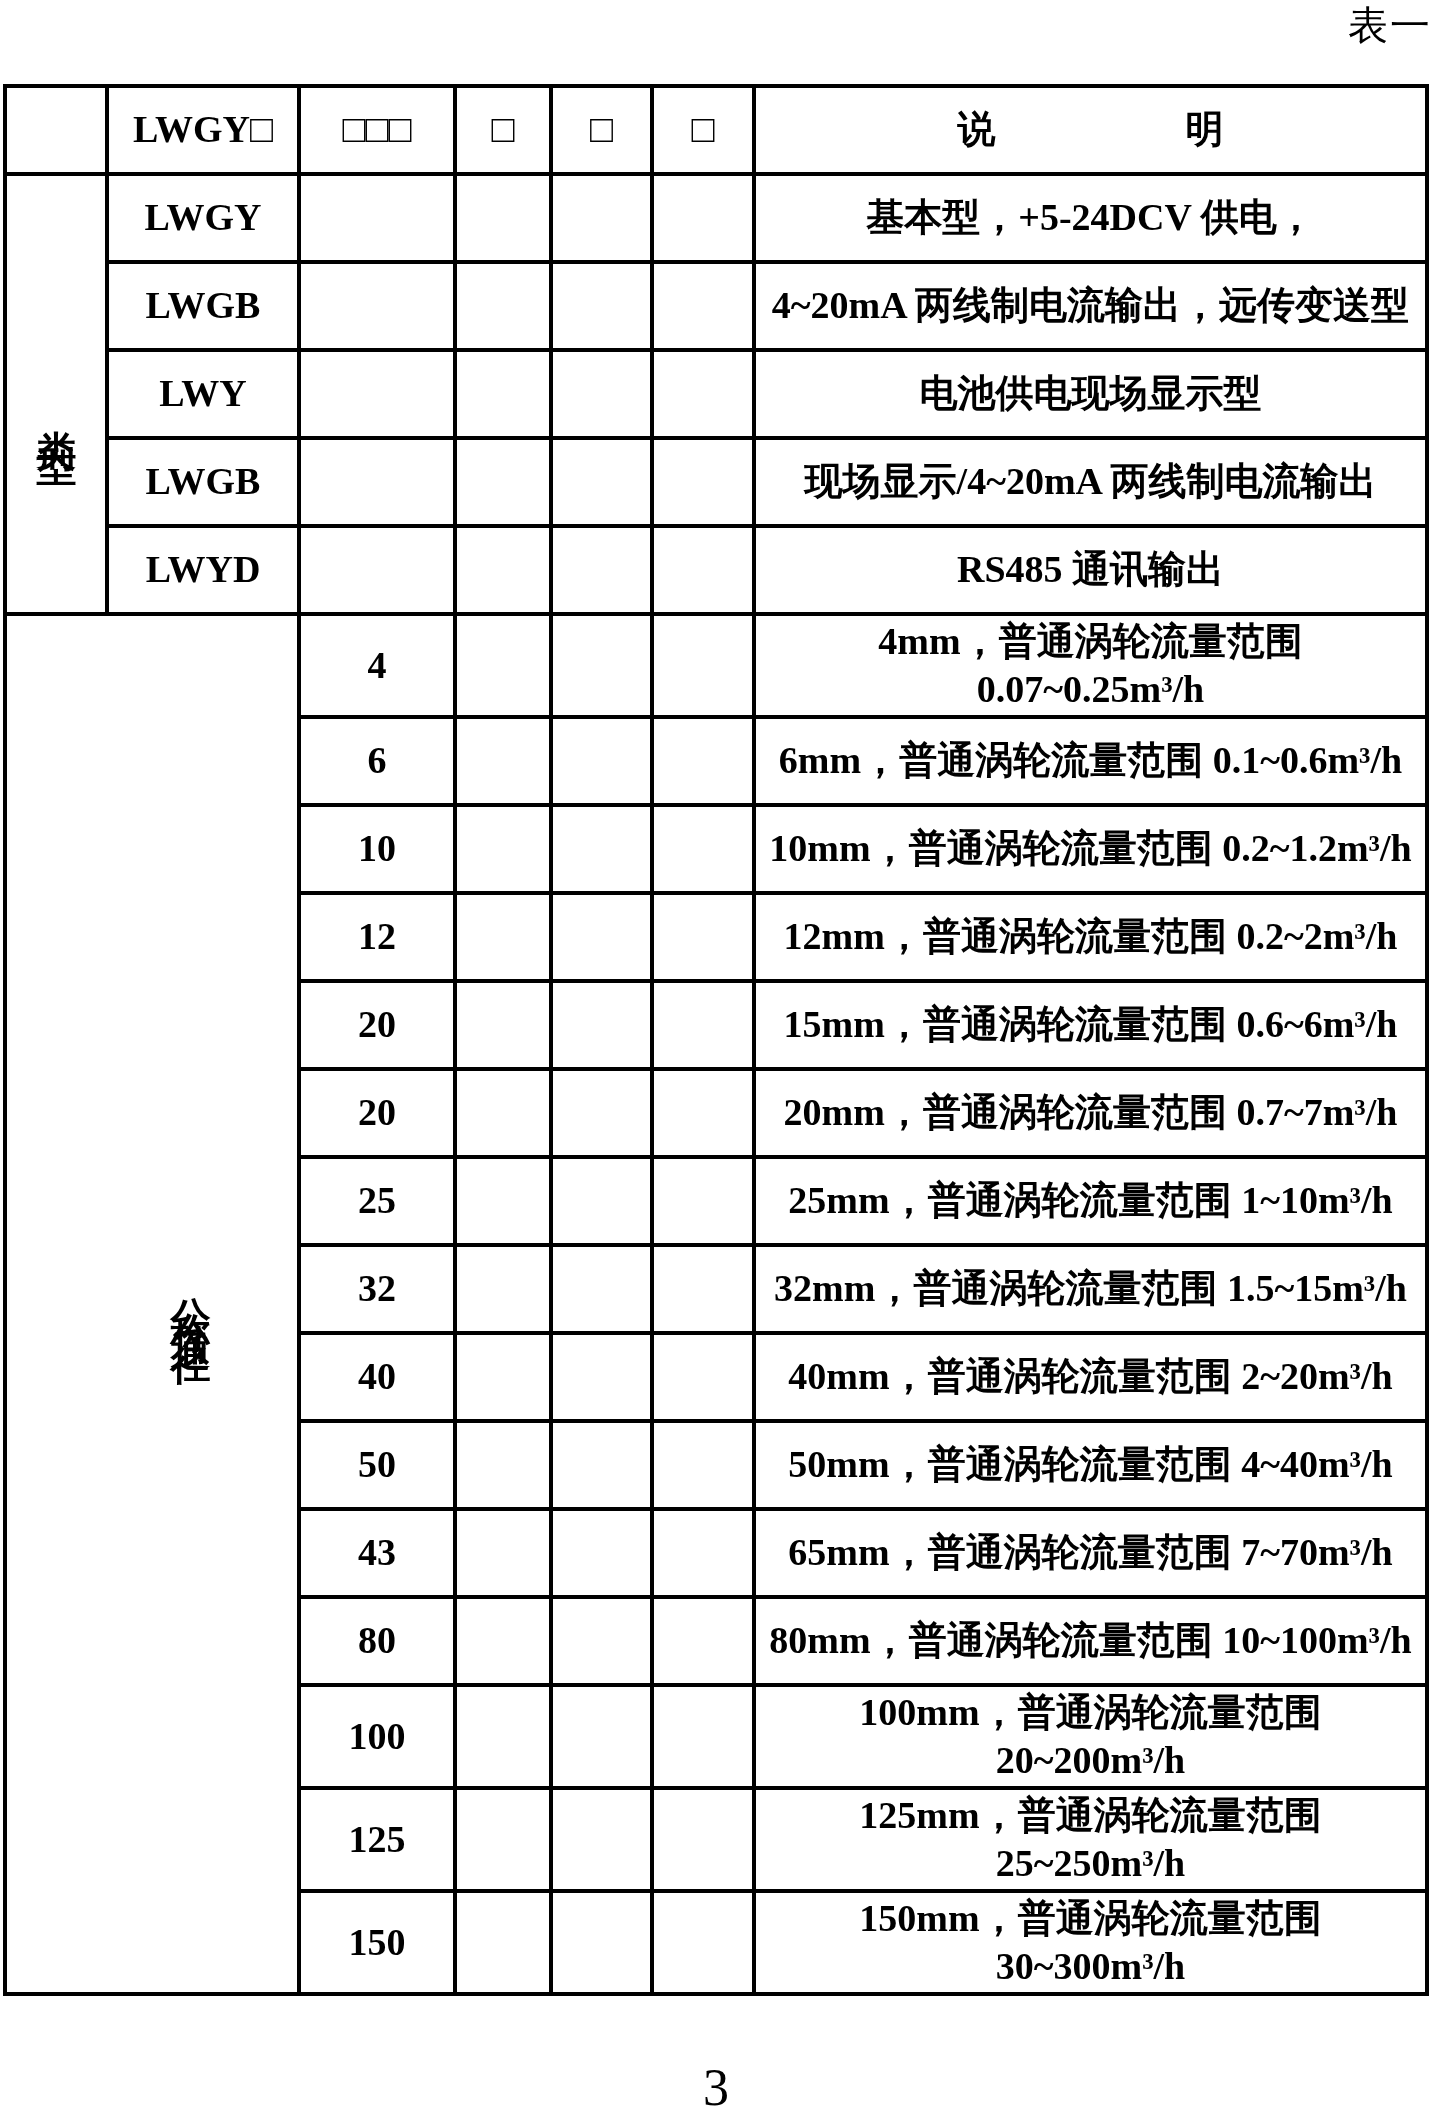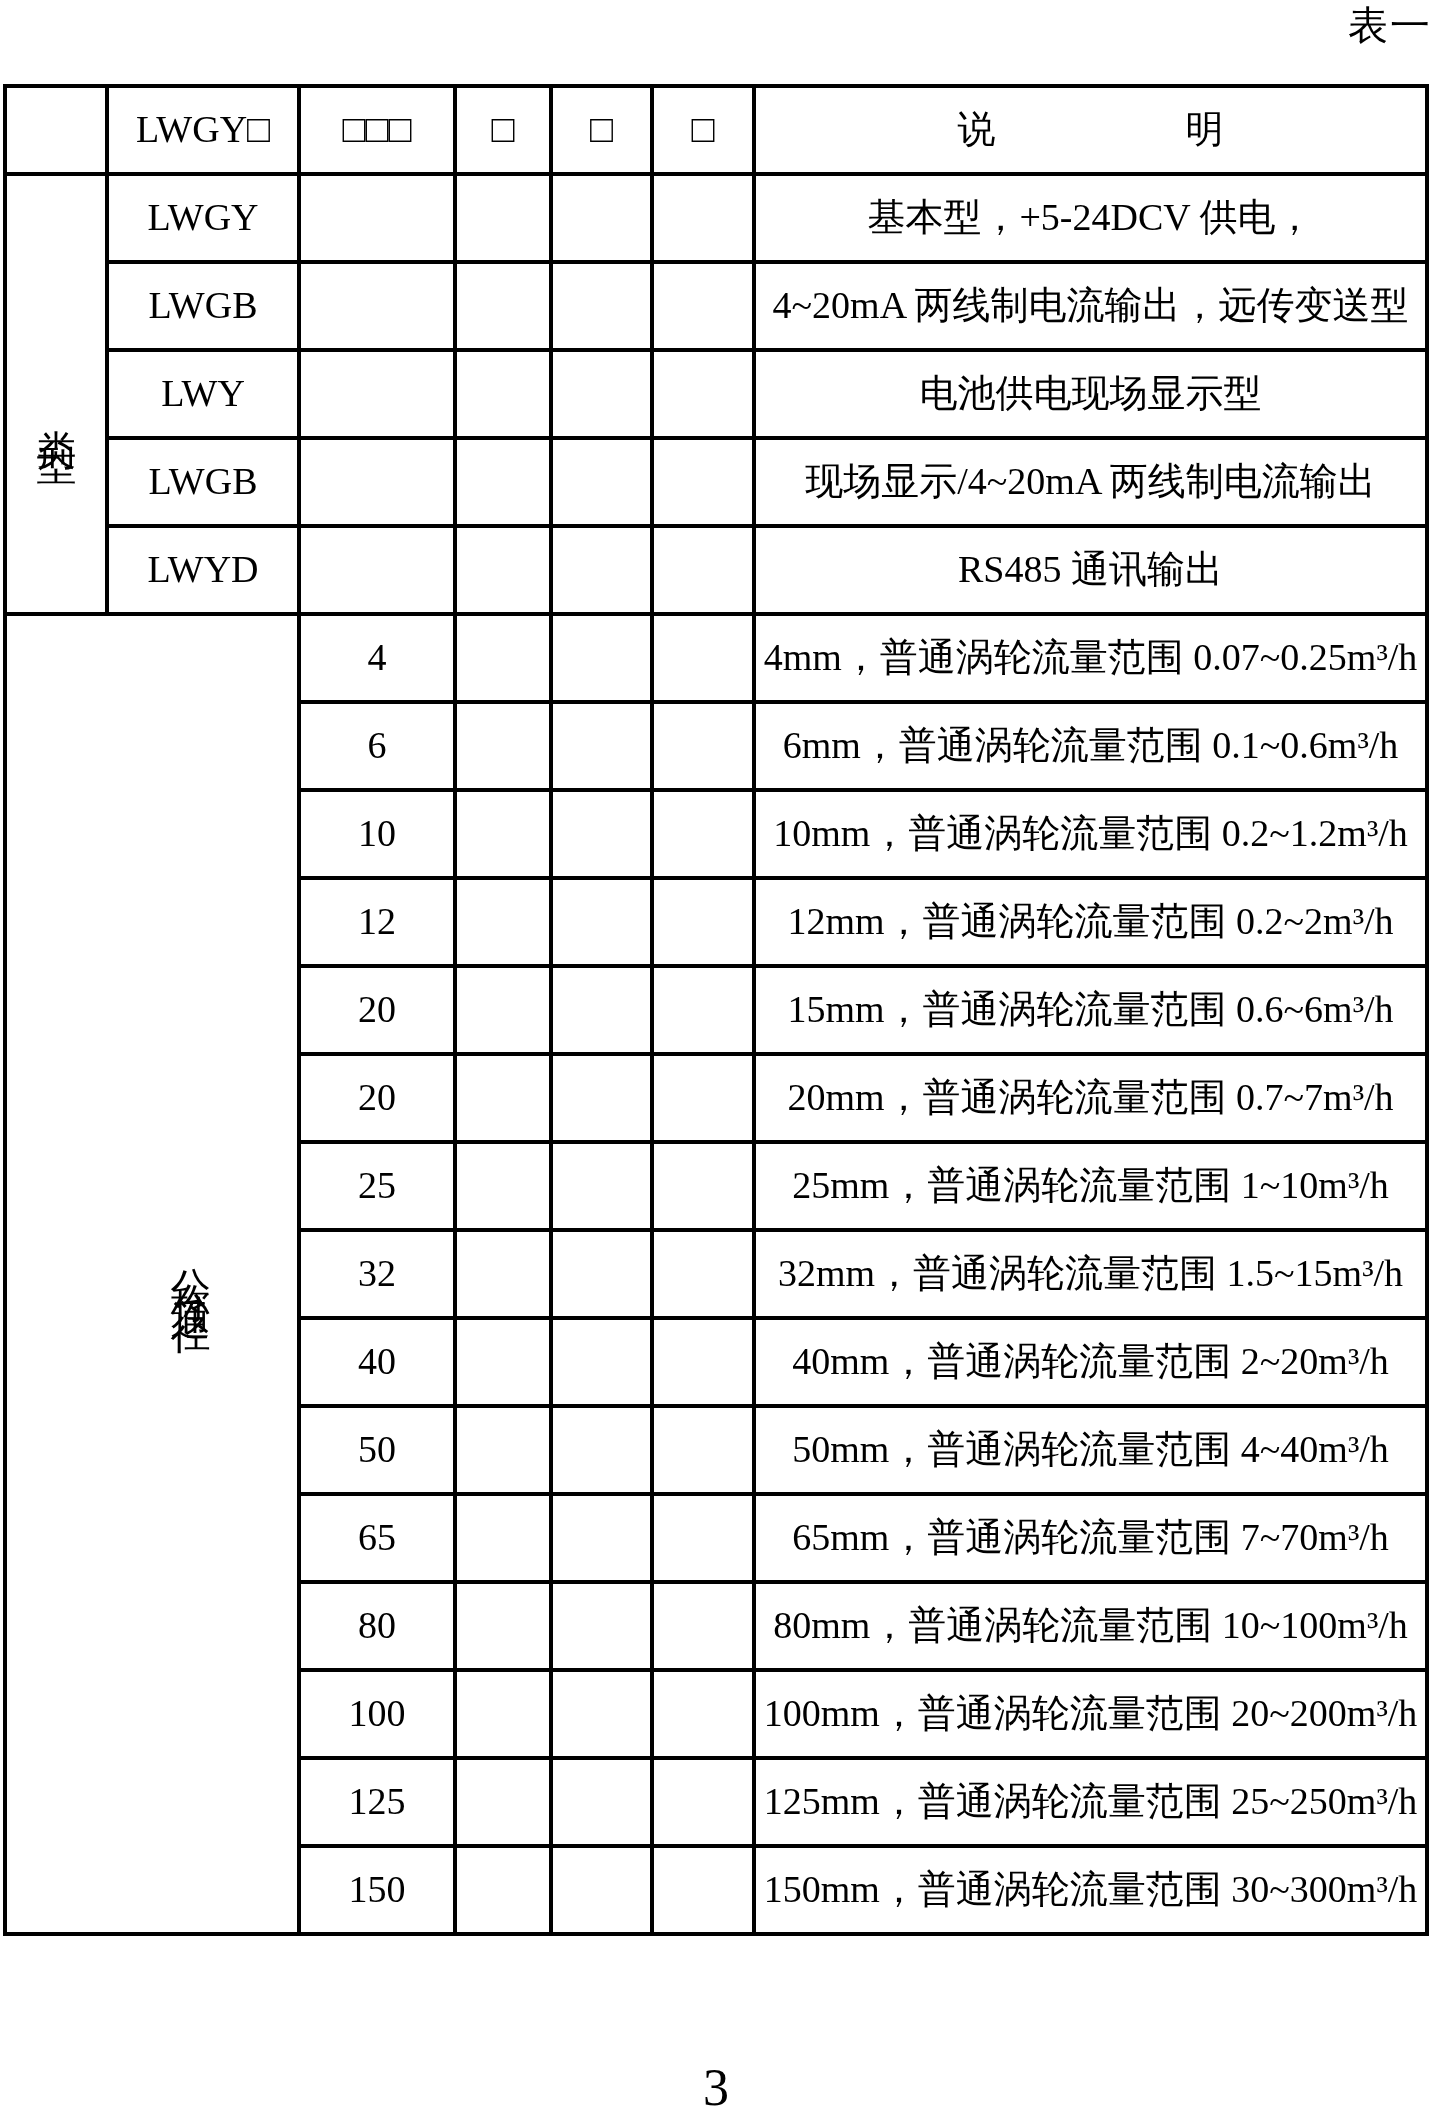--- a/index.html
+++ b/index.html
@@ -11,21 +11,21 @@
     overflow:hidden;
   }
   .title{
     position:absolute;top:2px;left:0;width:100%;
     text-align:right;font-size:40px;line-height:1.2;
     letter-spacing:2px;
   }
   table.spec{
     position:absolute;left:3px;top:84px;
     width:1422px;
-    border-collapse:collapse;table-layout:fixed;
+    border-collapse:collapse;table-layout:fixed;font-weight:bold;
   }
   table.spec td{
     border:4px solid #000;
     text-align:center;vertical-align:middle;
     font-size:38px;line-height:1.25;
     padding:2px 4px;overflow:hidden;
     white-space:pre-wrap;
   }
   table.spec tr{height:88px;}
   td.vcell{vertical-align:middle;}
@@ -182,21 +182,21 @@
       <td class="desc">40mm，普通涡轮流量范围 2~20m³/h</td>
     </tr>
     <tr>
       <td>50</td>
       <td></td>
       <td></td>
       <td></td>
       <td class="desc">50mm，普通涡轮流量范围 4~40m³/h</td>
     </tr>
     <tr>
-      <td>65</td>
+      <td>43</td>
       <td></td>
       <td></td>
       <td></td>
       <td class="desc">65mm，普通涡轮流量范围 7~70m³/h</td>
     </tr>
     <tr>
       <td>80</td>
       <td></td>
       <td></td>
       <td></td>

